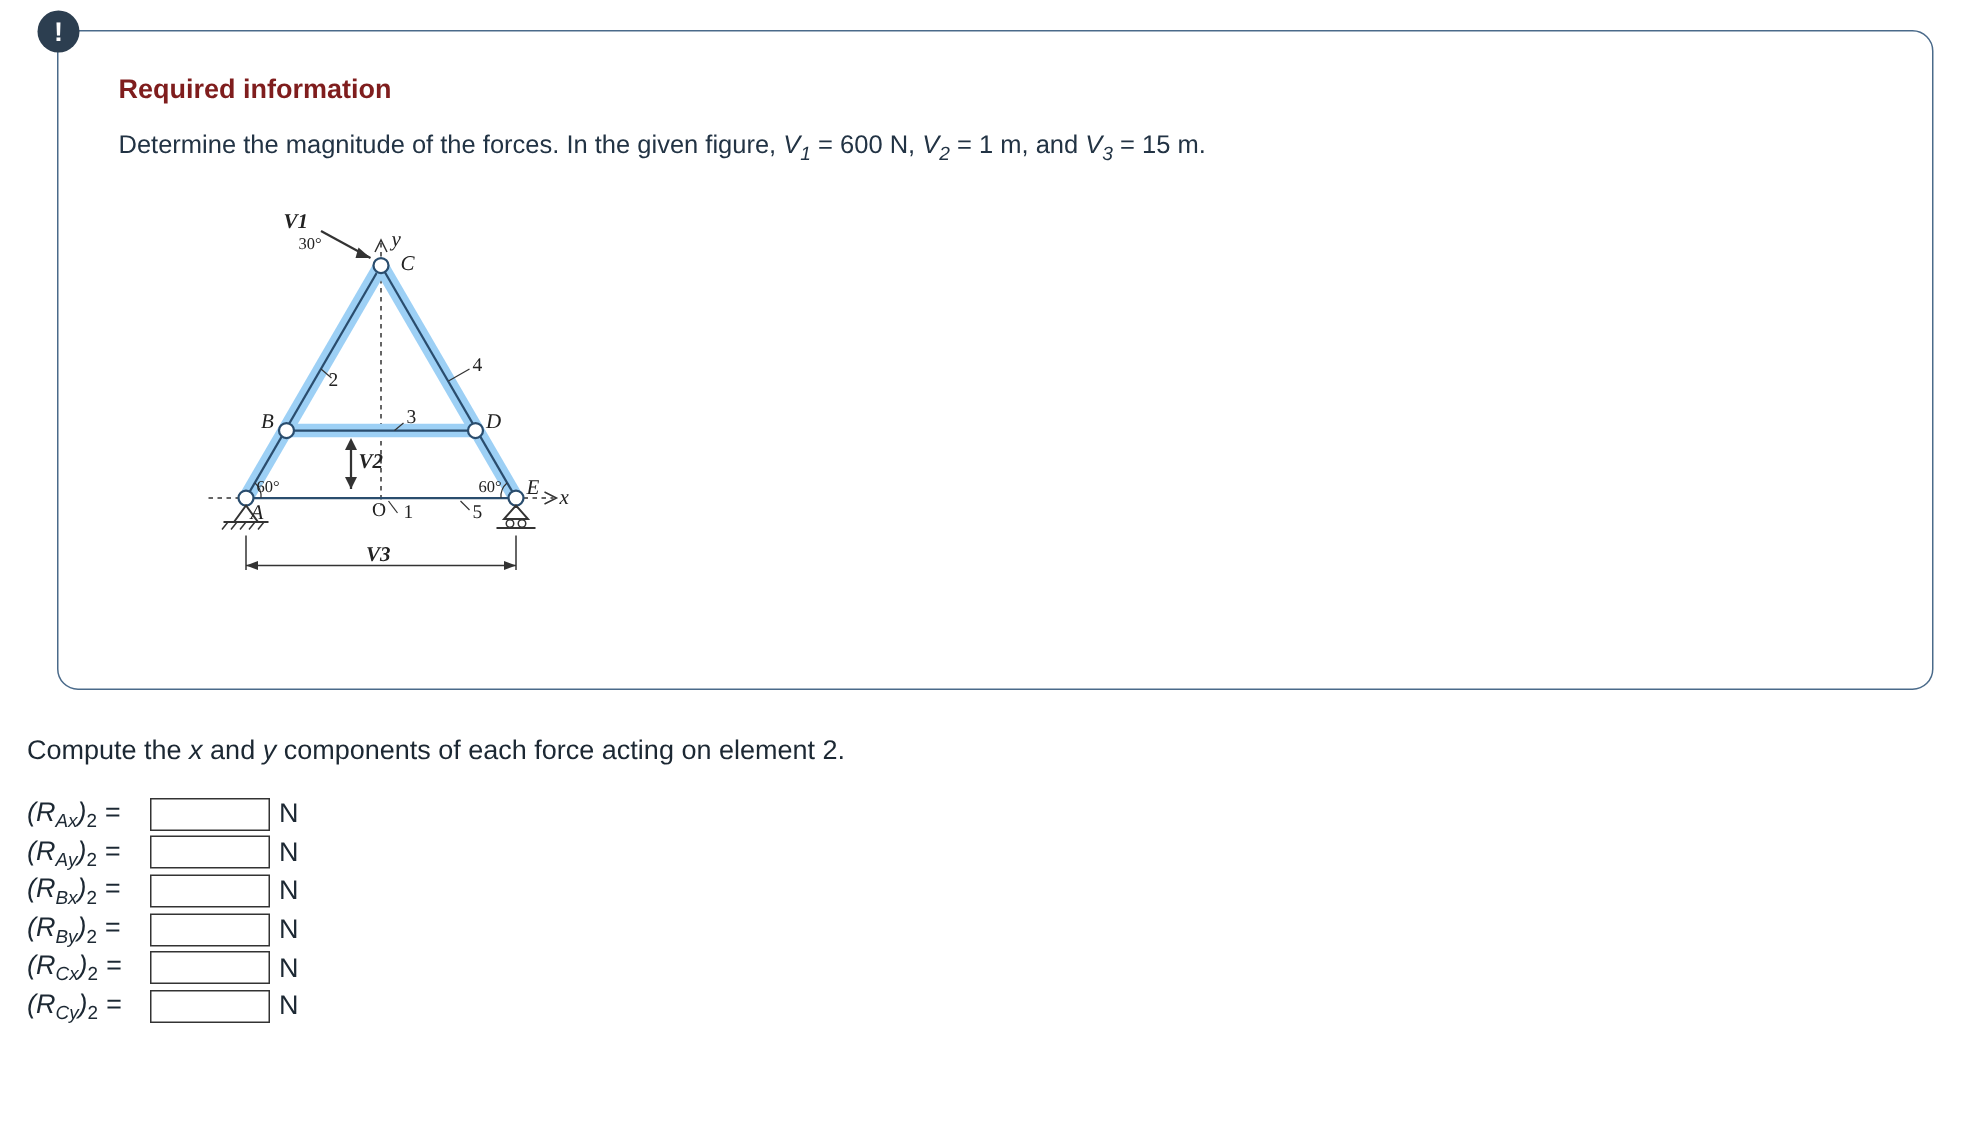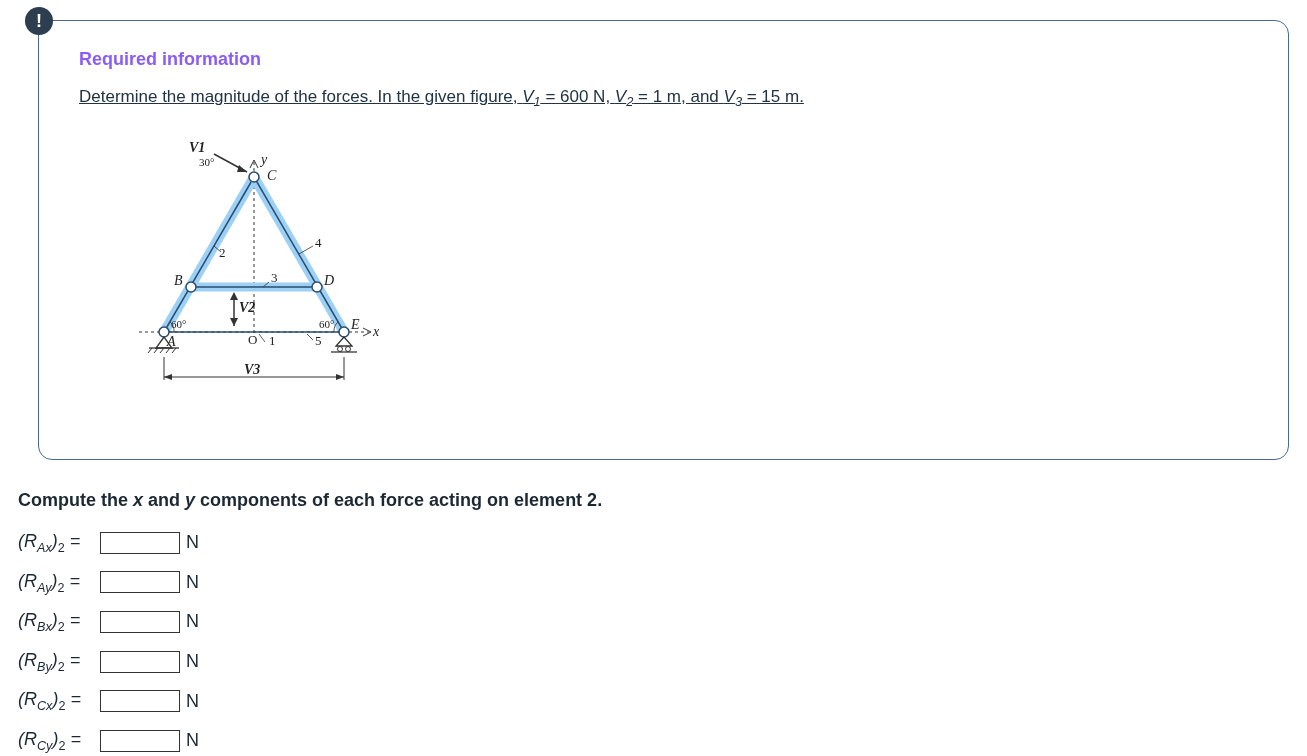--- a/index.html
+++ b/index.html
@@ -28,48 +28,46 @@
     background: #2c3e50;
     color: #fff;
     font-weight: bold;
     font-size: 18px;
     display: flex;
     align-items: center;
     justify-content: center;
     line-height: 1;
   }
   .req-title {
-    color: #8b5cf6;
+    color: #7f1d1d;
     font-weight: 700;
     font-size: 18px;
     margin-bottom: 14px;
   }
   .prompt {
     color: #234;
     line-height: 1.5;
-    text-decoration: underline;
   }
   .prompt .vsub { font-style: italic; }
   .prompt sub { font-size: 0.75em; }
   .figure-wrap {
     margin: 20px 0 0 40px;
   }
   .question-text {
     margin: 30px 8px 20px 8px;
     font-size: 18px;
-    font-weight: bold;
   }
   .question-text .ital { font-style: italic; }
   .answers {
     margin-left: 8px;
   }
   .ans-row {
     display: flex;
     align-items: center;
-    margin: 16px 0;
+    margin: 2px 0;
     font-size: 18px;
   }
   .ans-label {
     min-width: 80px;
     font-style: italic;
   }
   .ans-label .norm { font-style: normal; }
   .ans-label sub { font-size: 0.7em; font-style: italic; }
   .ans-input {
     width: 80px;

